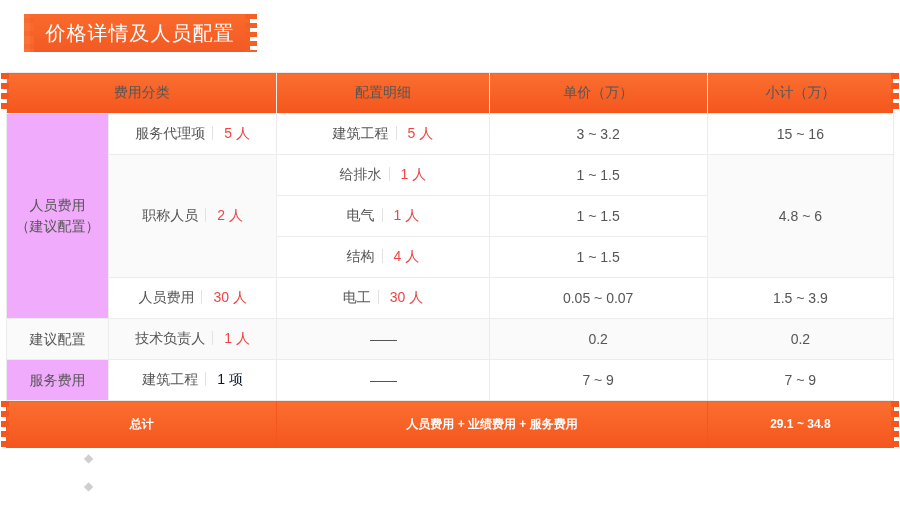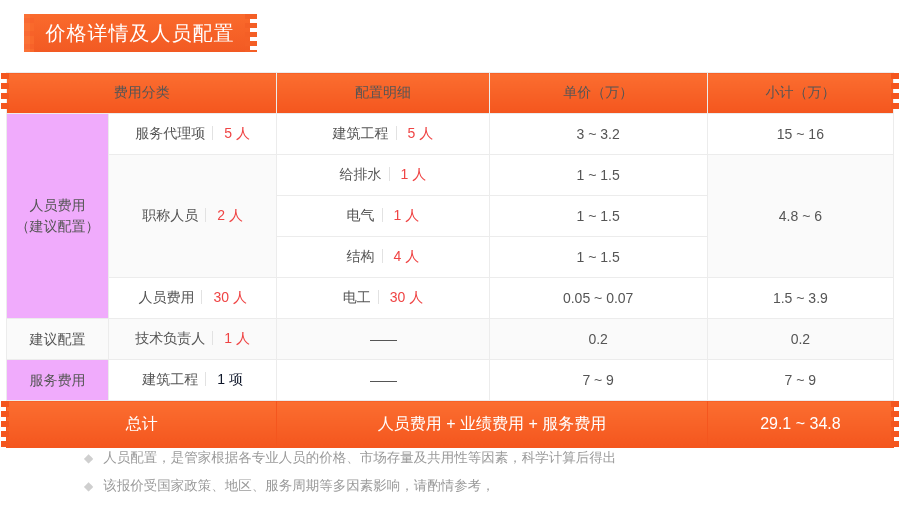--- a/index.html
+++ b/index.html
@@ -159,24 +159,25 @@
   }
   .dash {
     letter-spacing: -1px;
     color: #777;
   }
 
   
   tr.total td {
     background: linear-gradient(180deg, #fb6e30 0%, #f4561e 100%);
     color: #ffffff;
-    font-size: 16px;
+    font-size: 12px;
     height: 46px;
     border: 1px solid #f4561e;
     position: relative;
+    font-weight: bold;
   }
   tr.total td:first-child::before {
     content: "";
     position: absolute;
     left: -6px;
     top: 0;
     width: 8px;
     height: 100%;
     background: repeating-linear-gradient(180deg,
       #f4561e 0px, #f4561e 6px,
@@ -321,21 +322,19 @@
           <td colspan="2">人员费用 + 业绩费用 + 服务费用</td>
           <td>29.1 ~ 34.8</td>
         </tr>
       </tbody>
     </table>
   </div>
 
   <div class="notes">
     <div class="note-line">
       <span class="note-bullet">◆</span>
-      <span>人员配置，是管家根据各专业人员的价格、市场存量及共用性等因素，科学计算后得出</span>
     </div>
     <div class="note-line">
       <span class="note-bullet">◆</span>
-      <span>该报价受国家政策、地区、服务周期等多因素影响，请酌情参考，</span>
     </div>
   </div>
 
 </div>
 
 </body></html>

